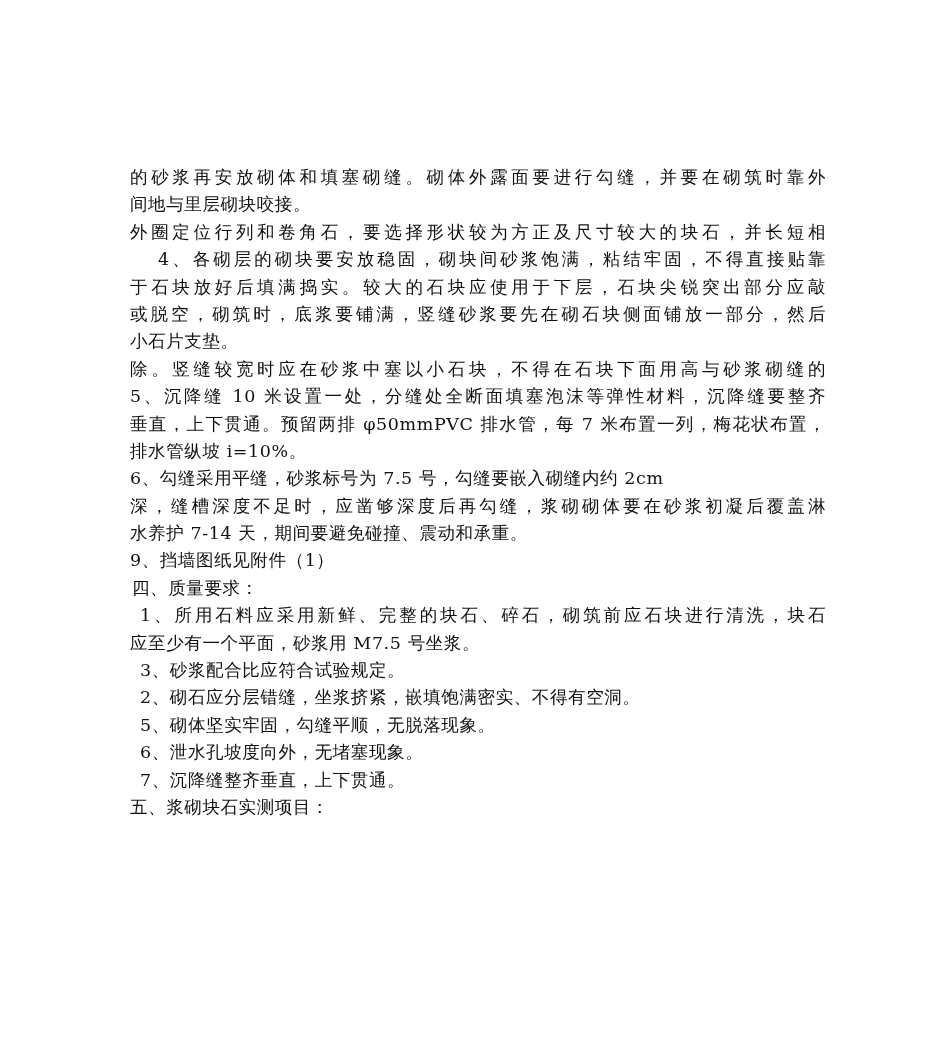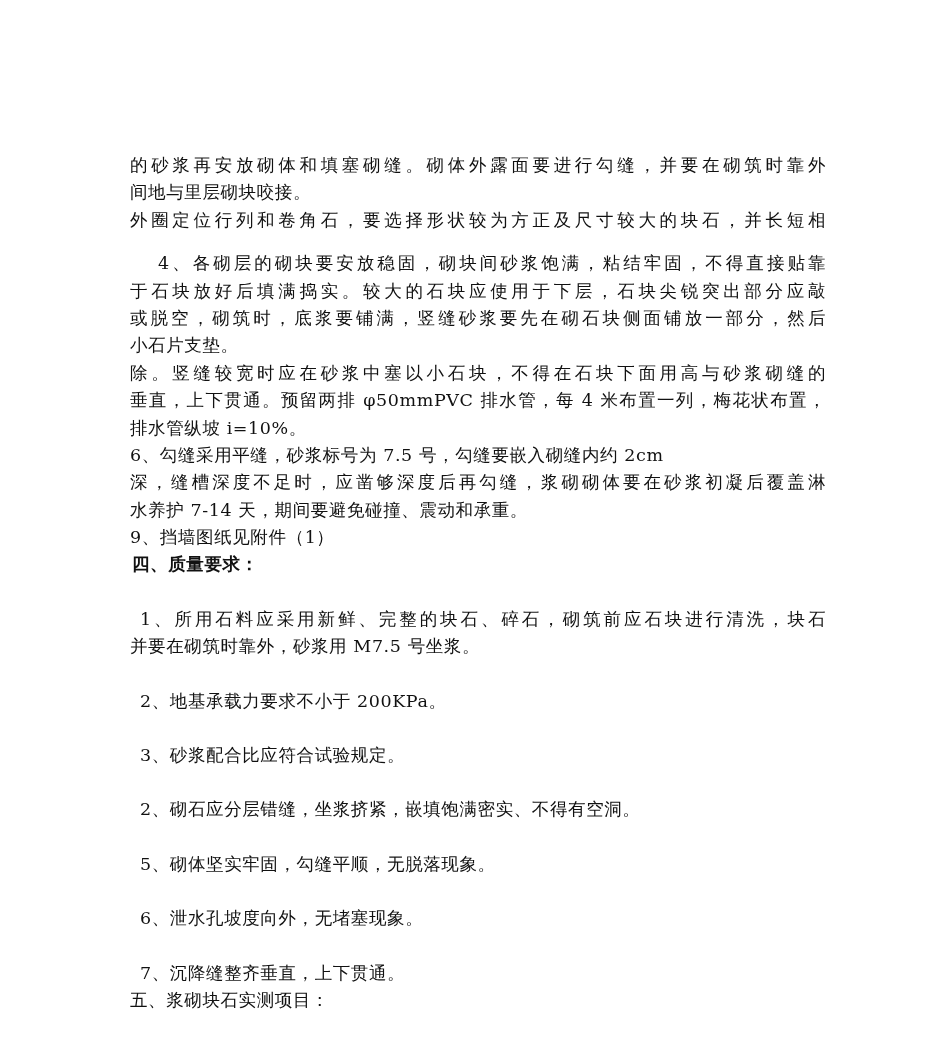--- a/index.html
+++ b/index.html
@@ -11,66 +11,66 @@
       width: 950px;
       height: 1048px;
       position: relative;
       overflow: hidden;
       font-family: "DejaVu Serif", "Liberation Serif", serif;
       color: #111111;
     }
     .page {
       position: absolute;
       left: 130px;
-      top: 152px;
+      top: 164px;
       width: 700px;
     }
     .line {
       height: 27.4px;
       line-height: 27.4px;
       font-size: 17.5px;
       white-space: nowrap;
       letter-spacing: 0.6px;
     }
     .justify {
       text-align: justify;
       text-align-last: justify;
       width: 696px;
     }
-    .indent-2 { padding-left: 28px; margin-top: 16px; }
-    .indent-1 { padding-left: 10px; margin-top: 27px; }
-    .indent-h { padding-left: 2px; font-weight: bold; }
+    .indent-2 { padding-left: 28px; }
+    .indent-1 { padding-left: 10px; }
+    .indent-h { padding-left: 2px; }
   </style>
 </head>
 <body>
 
 <div class="page">
   <div class="line justify">的砂浆再安放砌体和填塞砌缝。砌体外露面要进行勾缝，并要在砌筑时靠外</div>
   <div class="line">间地与里层砌块咬接。</div>
   <div class="line justify">外圈定位行列和卷角石，要选择形状较为方正及尺寸较大的块石，并长短相</div>
 
   <div class="line justify indent-2" style="width:668px">4、各砌层的砌块要安放稳固，砌块间砂浆饱满，粘结牢固，不得直接贴靠</div>
   <div class="line justify">于石块放好后填满捣实。较大的石块应使用于下层，石块尖锐突出部分应敲</div>
   <div class="line justify">或脱空，砌筑时，底浆要铺满，竖缝砂浆要先在砌石块侧面铺放一部分，然后</div>
   <div class="line">小石片支垫。</div>
   <div class="line justify">除。竖缝较宽时应在砂浆中塞以小石块，不得在石块下面用高与砂浆砌缝的</div>
 
-  <div class="line justify">垂直，上下贯通。预留两排 φ50mmPVC 排水管，每 4 米布置一列，梅花状布置，</div>
+  <div class="line justify">5、沉降缝 10 米设置一处，分缝处全断面填塞泡沫等弹性材料，沉降缝要整齐</div>
+  <div class="line justify">垂直，上下贯通。预留两排 φ50mmPVC 排水管，每 7 米布置一列，梅花状布置，</div>
   <div class="line">排水管纵坡 i=10%。</div>
 
   <div class="line">6、勾缝采用平缝，砂浆标号为 7.5 号，勾缝要嵌入砌缝内约 2cm</div>
   <div class="line justify">深，缝槽深度不足时，应凿够深度后再勾缝，浆砌砌体要在砂浆初凝后覆盖淋</div>
   <div class="line">水养护 7-14 天，期间要避免碰撞、震动和承重。</div>
 
   <div class="line">9、挡墙图纸见附件（1）</div>
 
   <div class="line indent-h">四、质量要求：</div>
   <div class="line justify indent-1" style="width:686px">1、所用石料应采用新鲜、完整的块石、碎石，砌筑前应石块进行清洗，块石</div>
-  <div class="line">并要在砌筑时靠外，砂浆用 M7.5 号坐浆。</div>
-  <div class="line indent-1">2、地基承载力要求不小于 200KPa。</div>
+  <div class="line">应至少有一个平面，砂浆用 M7.5 号坐浆。</div>
   <div class="line indent-1">3、砂浆配合比应符合试验规定。</div>
   <div class="line indent-1">2、砌石应分层错缝，坐浆挤紧，嵌填饱满密实、不得有空洞。</div>
   <div class="line indent-1">5、砌体坚实牢固，勾缝平顺，无脱落现象。</div>
   <div class="line indent-1">6、泄水孔坡度向外，无堵塞现象。</div>
   <div class="line indent-1">7、沉降缝整齐垂直，上下贯通。</div>
 
   <div class="line">五、浆砌块石实测项目：</div>
 </div>
 
 </body></html>

